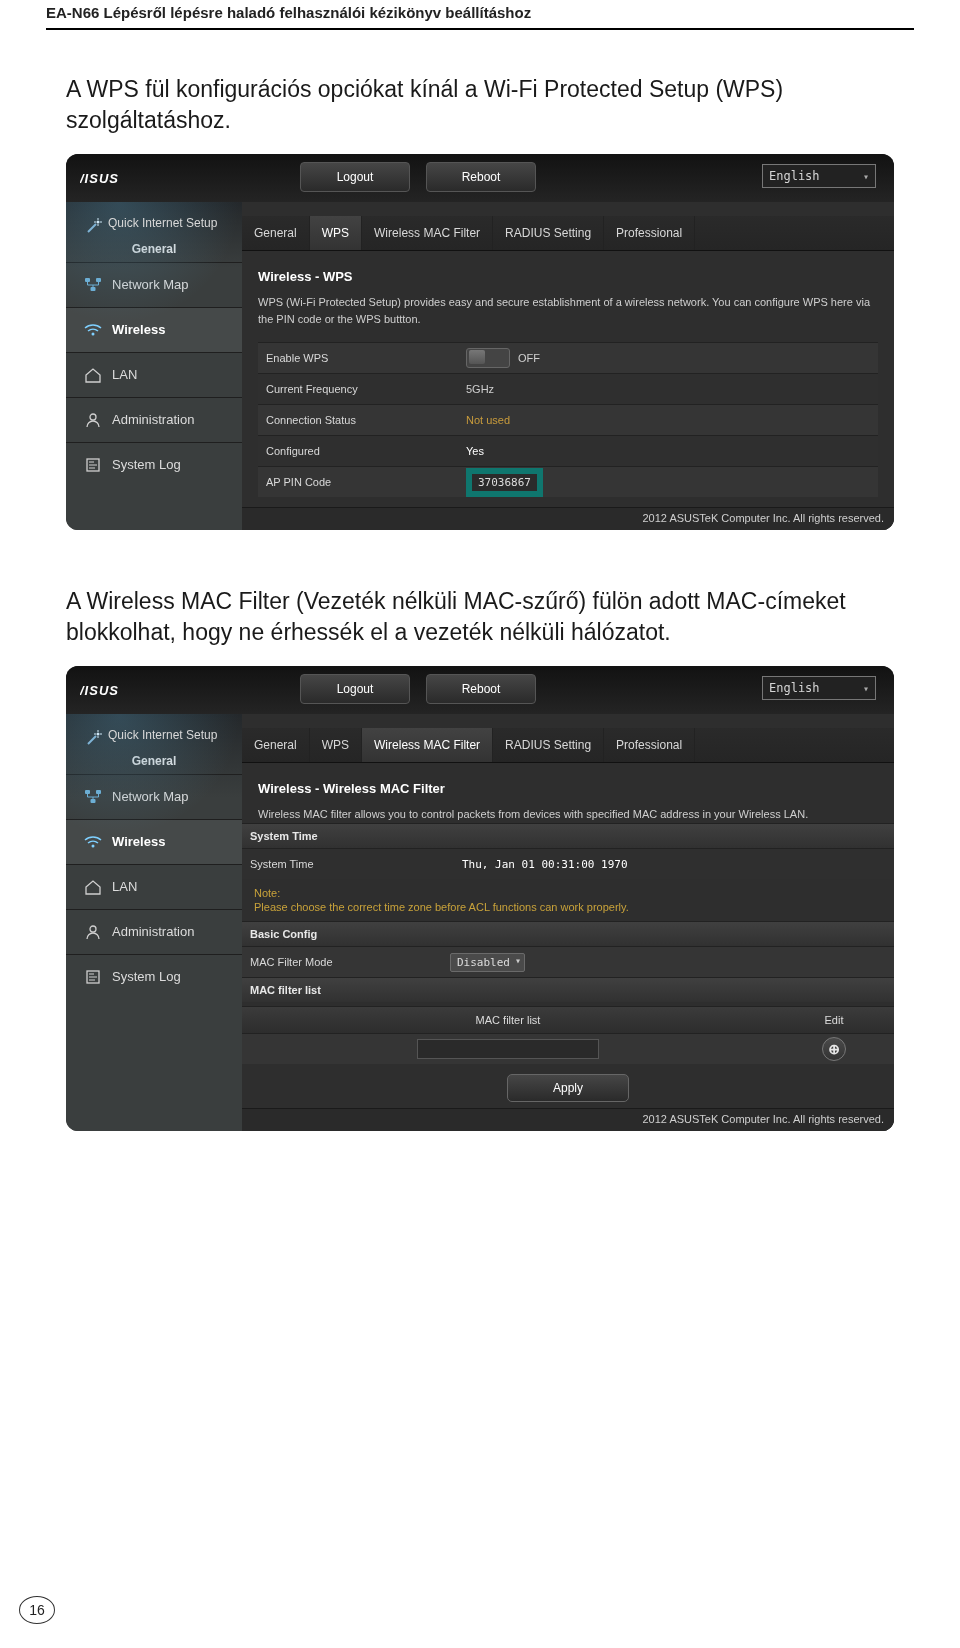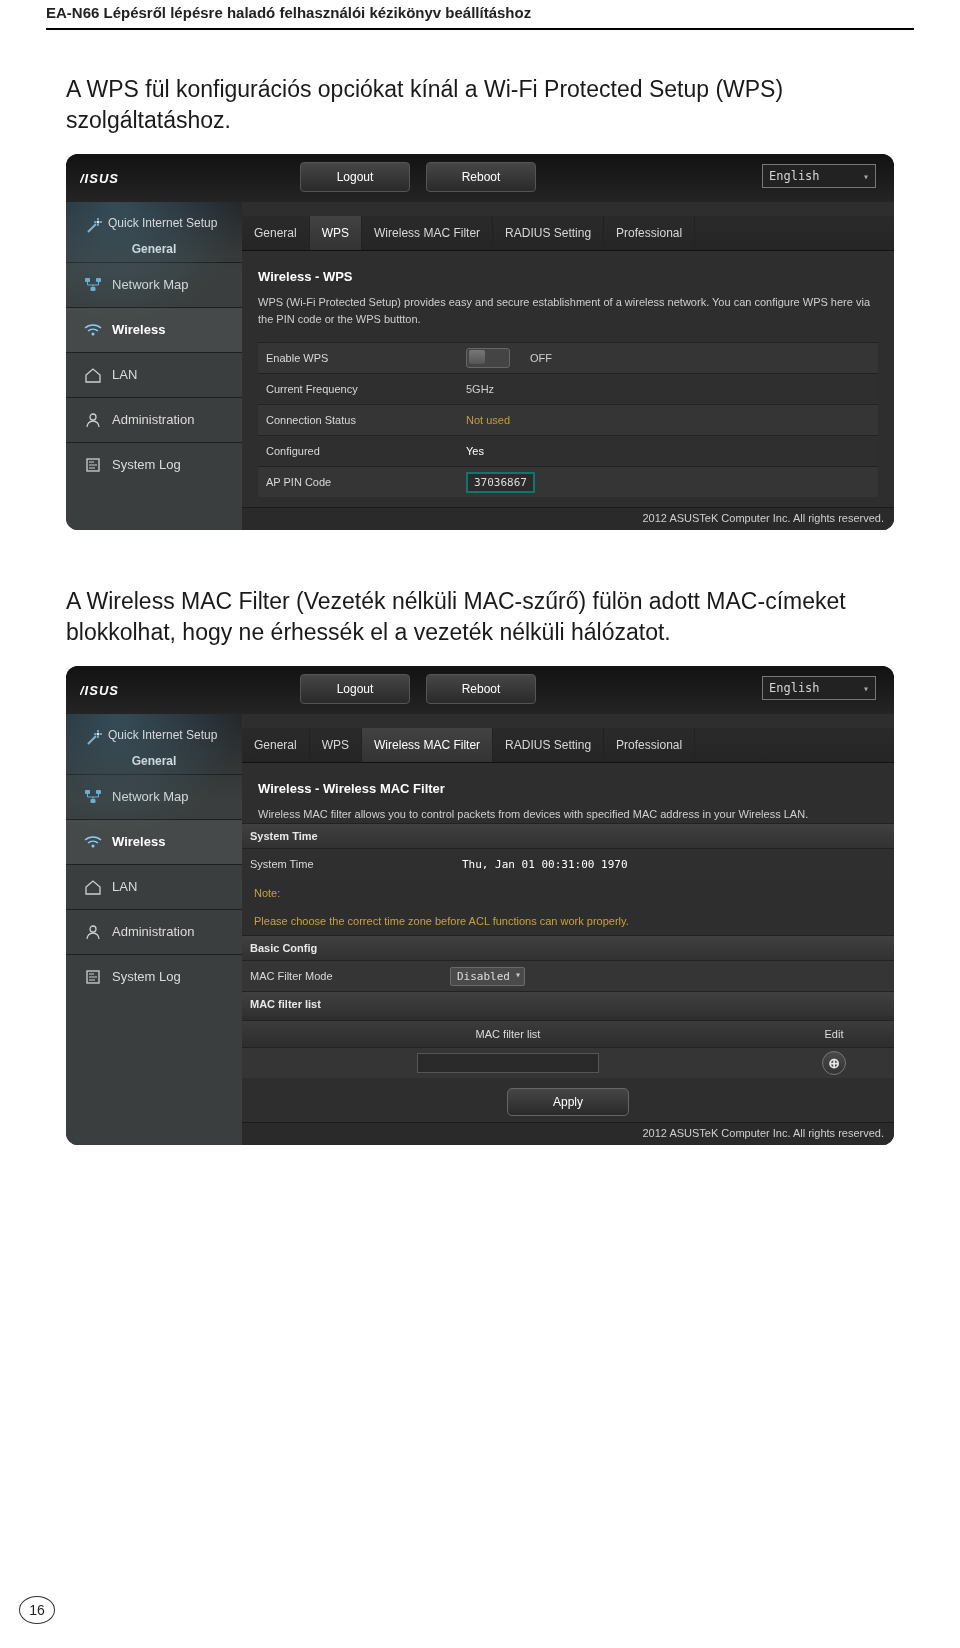--- a/index.html
+++ b/index.html
@@ -47,30 +47,30 @@
   .tabs{display:flex;gap:0;height:34px;border-bottom:1px solid #111;background:linear-gradient(#2a2a2a,#252525);margin-top:14px;}
   .tab{padding:0 12px;display:flex;align-items:center;color:#d8d8d8;font-size:12px;border-right:1px solid #222;cursor:pointer;}
   .tab.active{background:linear-gradient(#424242,#333);color:#fff;}
   .panel{padding:14px 16px 10px 16px;}
   .panel-title{color:#fff;font-weight:bold;font-size:13px;margin:4px 0 10px 0;}
   .panel-desc{color:#cfcfcf;font-size:11px;line-height:1.55;}
   .kv{margin-top:14px;}
   .kvrow{display:flex;align-items:center;height:30px;background:var(--table-row);border-top:1px solid #222;}
   .kvrow:nth-child(even){background:var(--table-row-alt);}
   .kvrow .k{width:200px;color:#d9d9d9;font-size:11px;padding-left:8px;}
-  .kvrow .v{color:#d0d0d0;font-size:11px;display:flex;align-items:center;gap:20px;}
+  .kvrow .v{color:#d0d0d0;font-size:11px;display:flex;align-items:center;gap:8px;}
   .toggle{width:42px;height:18px;background:#444;border:1px solid #666;border-radius:3px;position:relative;}
   .toggle::after{content:"";position:absolute;left:2px;top:1px;width:16px;height:14px;background:linear-gradient(#777,#555);border-radius:2px;}
-  .pin-box{background:#2b2b2b;border:2px solid #0f766e;padding:2px 6px;color:#ddd;font-family:monospace;font-size:11px;}
+  .pin-box{background:#2b2b2b;border:6px solid #0f766e;padding:2px 6px;color:#ddd;font-family:monospace;font-size:11px;}
   .not-used{color:var(--warn);}
   .footer-line{padding:4px 10px 6px 0;text-align:right;color:#cfcfcf;font-size:11px;border-top:1px solid #1a1a1a;background:#2a2a2a;}
   .yes{color:#fff;}
   .section-head{background:linear-gradient(#404040,#313131);height:24px;display:flex;align-items:center;color:#e8e8e8;font-size:11px;padding-left:8px;border-top:1px solid #222;font-weight:bold;}
   .note-block{padding:8px 12px;color:#cfcfcf;font-size:11px;}
-  .note-label{color:var(--yellow);font-size:11px;margin-bottom:16px;}
+  .note-label{color:var(--yellow);font-size:11px;margin-bottom:2px;}
   .note-text{color:var(--yellow);font-size:11px;}
   .select{background:#4a4a4a;border:1px solid #6a6a6a;color:#ddd;font-family:monospace;font-size:11px;padding:2px 14px 2px 6px;position:relative;border-radius:2px;}
   .select::after{content:"▾";position:absolute;right:3px;top:1px;color:#ccc;font-size:10px;}
   .maclist{margin-top:4px;}
   .maclist-head{display:flex;height:26px;background:linear-gradient(#3b3b3b,#2d2d2d);align-items:center;color:#dcdcdc;font-size:11px;border-top:1px solid #222;}
   .maclist-head .c1{flex:1;text-align:center;}
   .maclist-head .c2{width:120px;text-align:center;}
   .maclist-row{display:flex;height:30px;align-items:center;background:var(--table-row);border-top:1px solid #222;}
   .maclist-row .c1{flex:1;display:flex;justify-content:center;}
   .maclist-row .c2{width:120px;display:flex;justify-content:center;}

